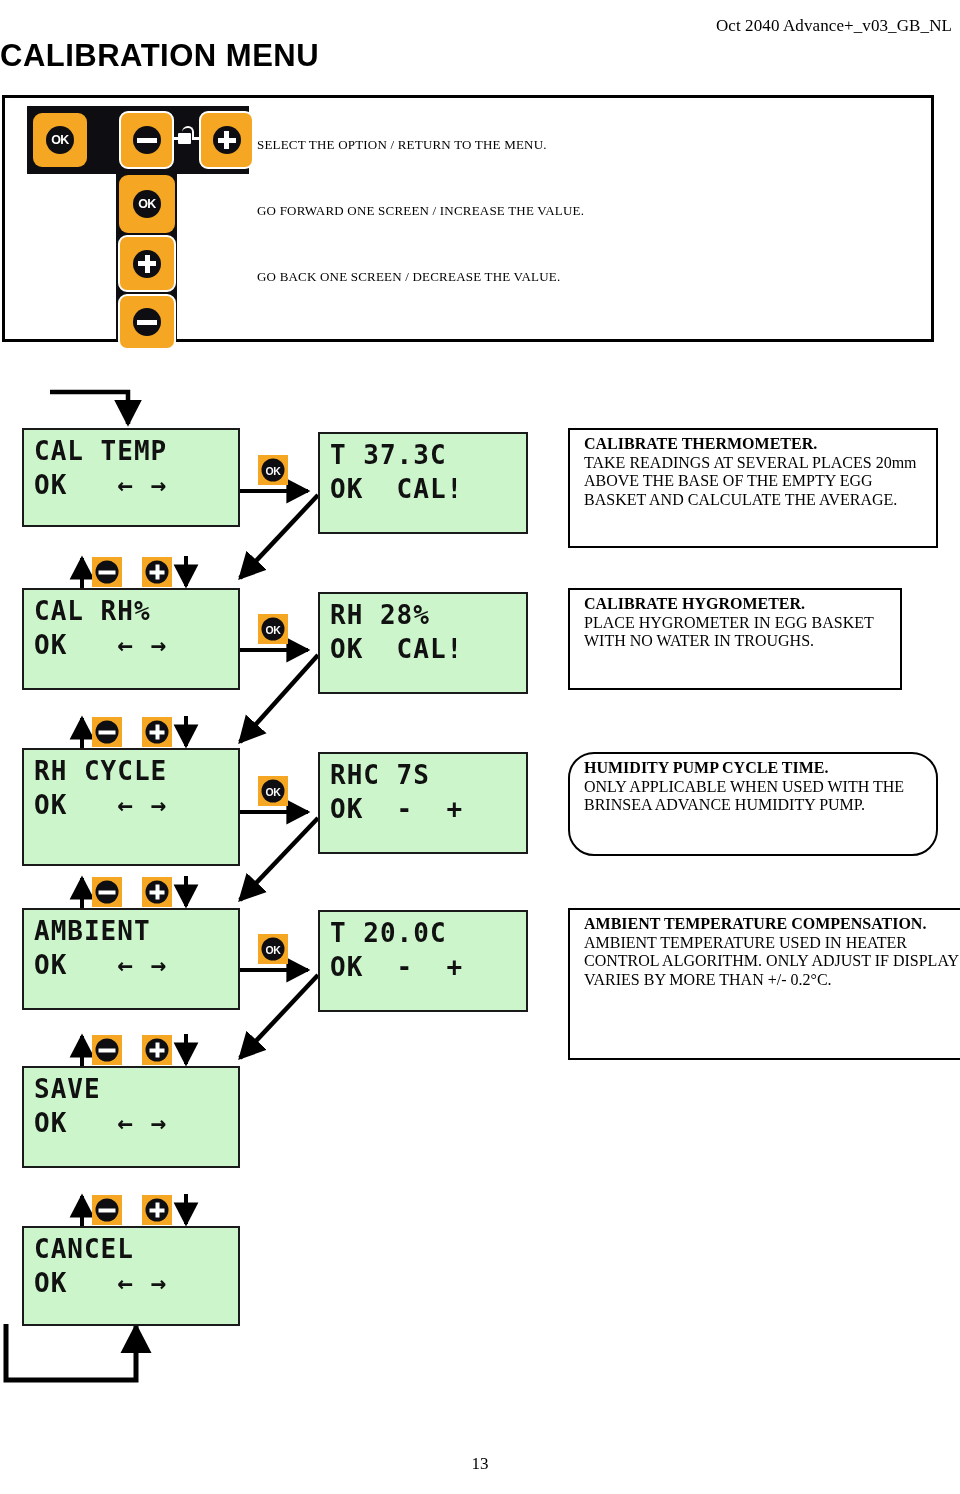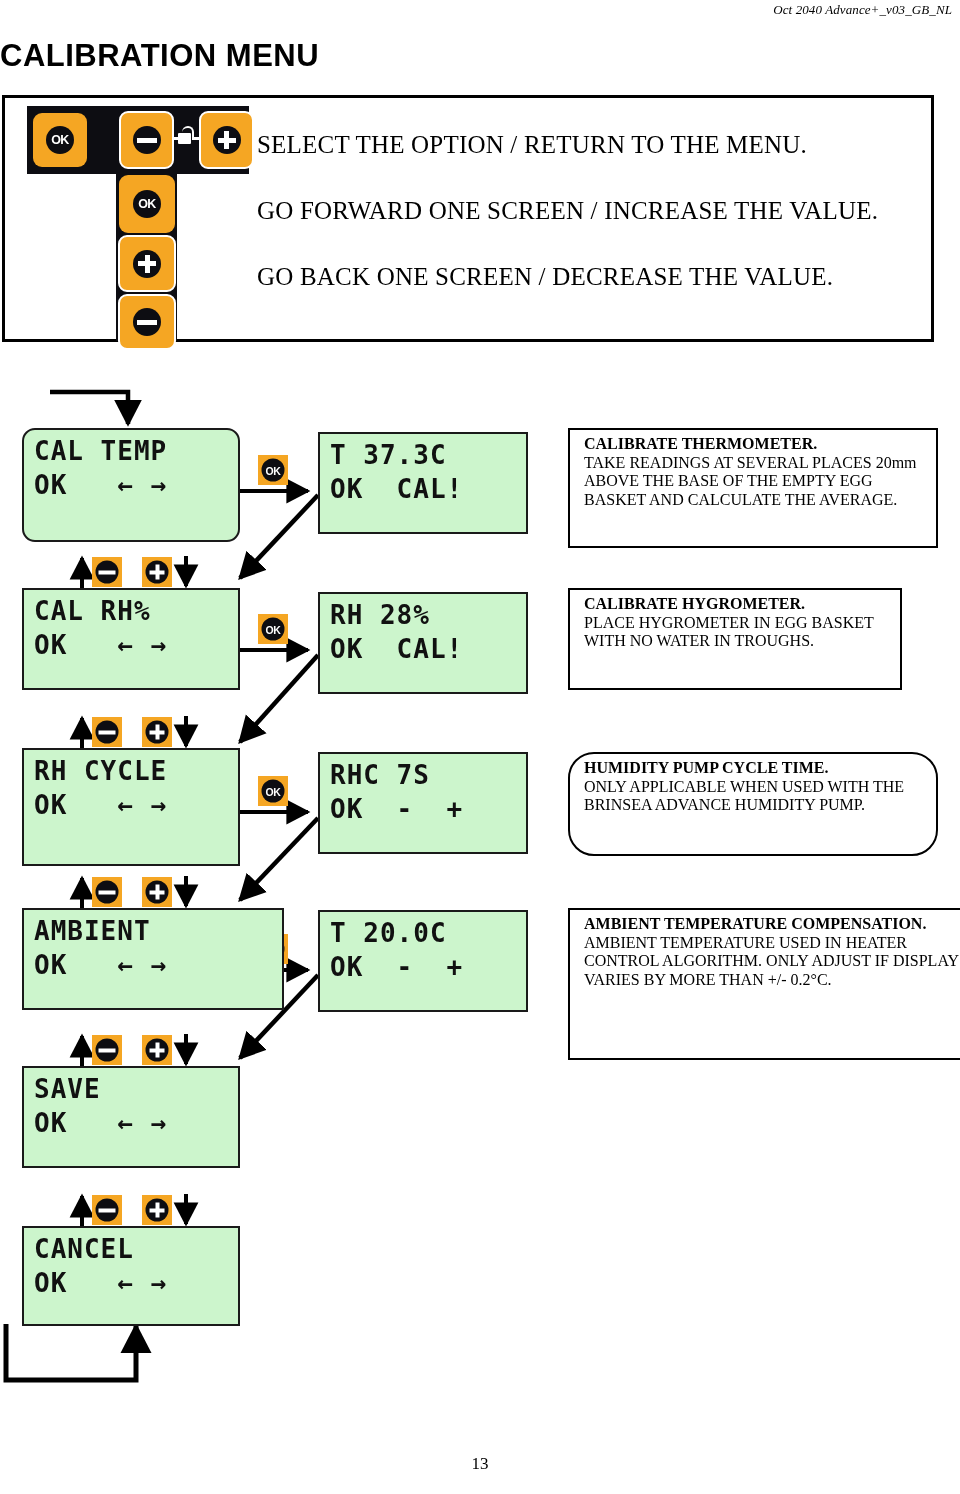--- a/index.html
+++ b/index.html
@@ -11,26 +11,25 @@
   }
   #page {
     position: relative;
     width: 960px; height: 1494px;
     overflow: hidden;
   }
 
   
   .doc-header {
     position: absolute;
-    top: 2px; right: 8px;
-    font-family: "Liberation Serif", serif;
-    font-size: 13px;
+    top: 16px; right: 8px;
+    font-family: "Liberation Serif", serif;
+    font-size: 17px;
     letter-spacing: 0.1px;
     white-space: nowrap;
-    font-style: italic;
   }
 
   .page-title {
     position: absolute;
     top: 38px; left: 0; width: 960px;
     font-family: "Liberation Sans", sans-serif;
     font-weight: bold;
     font-size: 31px;
     letter-spacing: 0.5px;
   }
@@ -52,21 +51,21 @@
     box-sizing: border-box;
     background: #fff;
   }
   .legend-lines {
     position: absolute;
     left: 252px; top: 14px;
     width: 660px;
   }
   .legend-line {
     font-family: "Liberation Serif", serif;
-    font-size: 25px;
+    font-size: 13px;
     letter-spacing: 0.2px;
     height: 66px;
     line-height: 66px;
     white-space: nowrap;
   }
 
   
   .keypad {
     position: absolute;
     left: 22px; top: 8px;
@@ -364,36 +363,36 @@
     <span class="mglyph plus"></span>
   </div>
 
   <div class="mini-btn" style="left:92px; top:1195px;">
     <span class="mglyph minus"></span>
   </div>
   <div class="mini-btn" style="left:142px; top:1195px;">
     <span class="mglyph plus"></span>
   </div>
 
-  <div class="lcd" style="left:22px; top:428px; width:218px; height:114px;border-radius:13px;">
+  <div class="lcd" style="left:22px; top:428px; width:218px; height:99px;">
     <div class="row row1">CAL TEMP</div>
     <div class="row row2">OK   ← →</div>
   </div>
 
   <div class="lcd" style="left:22px; top:588px; width:218px; height:102px;">
     <div class="row row1">CAL RH%</div>
     <div class="row row2">OK   ← →</div>
   </div>
 
   <div class="lcd" style="left:22px; top:748px; width:218px; height:118px;">
     <div class="row row1">RH CYCLE</div>
     <div class="row row2">OK   ← →</div>
   </div>
 
-  <div class="lcd" style="left:22px; top:908px; width:262px; height:102px;">
+  <div class="lcd" style="left:22px; top:908px; width:218px; height:102px;">
     <div class="row row1">AMBIENT</div>
     <div class="row row2">OK   ← →</div>
   </div>
 
   <div class="lcd" style="left:22px; top:1066px; width:218px; height:102px;">
     <div class="row row1">SAVE</div>
     <div class="row row2">OK   ← →</div>
   </div>
 
   <div class="lcd" style="left:22px; top:1226px; width:218px; height:100px;">

